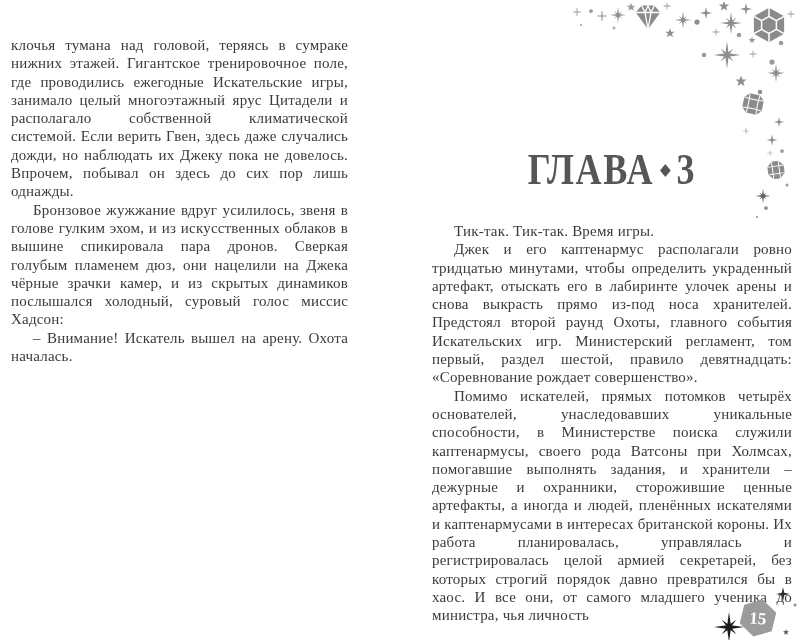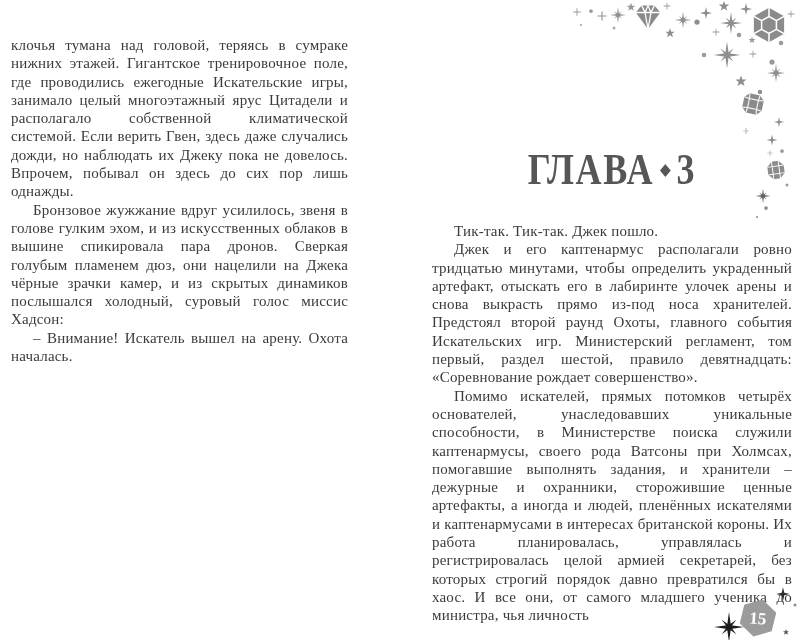--- a/index.html
+++ b/index.html
@@ -130,21 +130,21 @@
 
 <div class="page page-left">
   <p class="no-indent">клочья тумана над головой, теряясь в сумраке нижних этажей. Гигантское тренировочное поле, где проводились ежегодные Искательские игры, занимало целый многоэтажный ярус Цитадели и располагало собственной климатической системой. Если верить Гвен, здесь даже случались дожди, но наблюдать их Джеку пока не довелось. Впрочем, побывал он здесь до сих пор лишь однажды.</p>
   <p>Бронзовое жужжание вдруг усилилось, звеня в голове гулким эхом, и из искусственных облаков в вышине спикировала пара дронов. Сверкая голубым пламенем дюз, они нацелили на Джека чёрные зрачки камер, и из скрытых динамиков послышался холодный, суровый голос миссис Хадсон:</p>
   <p>– Внимание! Искатель вышел на арену. Охота началась.</p>
 </div>
 
 <div class="page page-right">
   <h1 class="chapter-title"><span>ГЛАВА</span><span class="diamond">◆</span><span>3</span></h1>
   <div class="body-text">
-    <p>Тик-так. Тик-так. Джек пошло.</p>
+    <p>Тик-так. Тик-так. Время игры.</p>
     <p>Джек и его каптенармус располагали ровно тридцатью минутами, чтобы определить украденный артефакт, отыскать его в лабиринте улочек арены и снова выкрасть прямо из-под носа хранителей. Предстоял второй раунд Охоты, главного события Искательских игр. Министерский регламент, том первый, раздел шестой, правило девятнадцать: «Соревнование рождает совершенство».</p>
     <p>Помимо искателей, прямых потомков четырёх основателей, унаследовавших уникальные способности, в Министерстве поиска служили каптенармусы, своего рода Ватсоны при Холмсах, помогавшие выполнять задания, и хранители – дежурные и охранники, сторожившие ценные артефакты, а иногда и людей, пленённых искателями и каптенармусами в интересах британской короны. Их работа планировалась, управлялась и регистрировалась целой армией секретарей, без которых строгий порядок давно превратился бы в хаос. И все они, от самого младшего ученика до министра, чья личность</p>
   </div>
 </div>
 
 <svg class="page-badge" viewBox="0 0 92 59" xmlns="http://www.w3.org/2000/svg">
   <g transform="translate(50,37) rotate(14)">
     <polygon points="0,-19 16.45,-9.5 16.45,9.5 0,19 -16.45,9.5 -16.45,-9.5" fill="#9b9b9b"></polygon>
     <text transform="rotate(-10)" y="6" text-anchor="middle" font-size="17" fill="#ffffff">15</text>
   </g>

